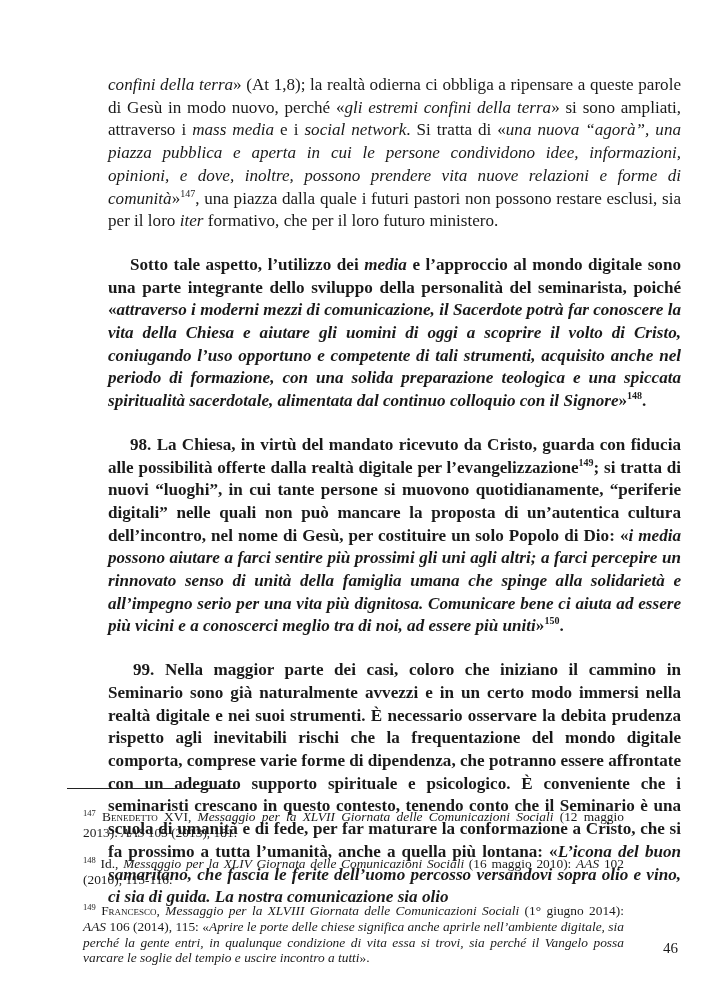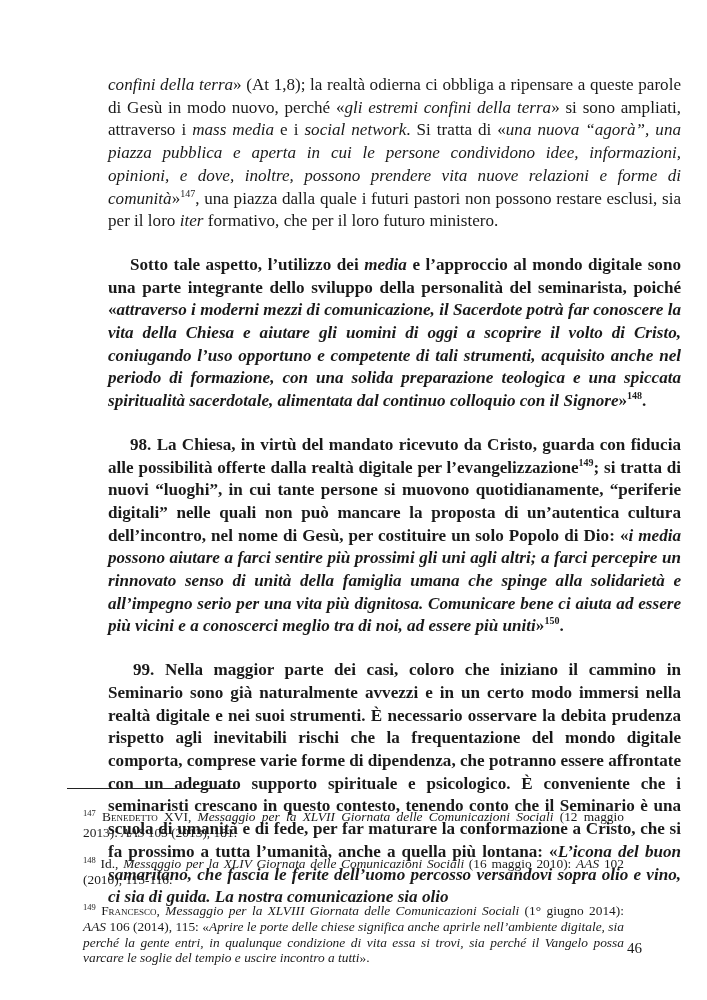--- a/index.html
+++ b/index.html
@@ -25,21 +25,21 @@
     border-top: 1px solid #222;
   }
   .footnotes {
     position: absolute; left: 67px; top: 793px; width: 573px;
     font-size: 13.4px; line-height: 15.6px; text-align: justify;
   }
   .footnotes p { margin: 16px; }
   .footnotes sup { font-size: 8.5px; vertical-align: 5px; }
   .sc { font-variant: small-caps; }
   .pagenum {
-    position: absolute; left: 627px; top: 940px; font-size: 15px;
+    position: absolute; left: 663px; top: 940px; font-size: 15px;
   }
 </style>
 </head>
 <body>
 
 <div class="page">
   <p class="para"><i>confini della terra</i><span>» (At 1,8); la realtà odierna ci obbliga a ripensare a queste parole di Gesù in modo nuovo, perché «</span><i>gli estremi confini della terra</i><span>» si sono ampliati, attraverso i </span><i>mass media</i><span> e i </span><i>social network</i><span>. Si tratta di «</span><i>una nuova “agorà”, una piazza pubblica e aperta in cui le persone condividono idee, informazioni, opinioni, e dove, inoltre, possono prendere vita nuove relazioni e forme di comunità</i><span>»</span><sup>147</sup><span>, una piazza dalla quale i futuri pastori non possono restare esclusi, sia per il loro </span><i>iter</i><span> formativo, che per il loro futuro ministero.</span></p>
   <p class="para gap indent"><span>Sotto tale aspetto, l’utilizzo dei </span><i>media</i><span> e l’approccio al mondo digitale sono una parte integrante dello sviluppo della personalità del seminarista, poiché «</span><i>attraverso i moderni mezzi di comunicazione, il Sacerdote potrà far conoscere la vita della Chiesa e aiutare gli uomini di oggi a scoprire il volto di Cristo, coniugando l’uso opportuno e competente di tali strumenti, acquisito anche nel periodo di formazione, con una solida preparazione teologica e una spiccata spiritualità sacerdotale, alimentata dal continuo colloquio con il Signore</i><span>»</span><sup>148</sup><span>.</span></p>
   <p class="para gap indent"><span>98. La Chiesa, in virtù del mandato ricevuto da Cristo, guarda con fiducia alle possibilità offerte dalla realtà digitale per l’evangelizzazione</span><sup>149</sup><span>; si tratta di nuovi “luoghi”, in cui tante persone si muovono quotidianamente, “periferie digitali” nelle quali non può mancare la proposta di un’autentica cultura dell’incontro, nel nome di Gesù, per costituire un solo Popolo di Dio: «</span><i>i media possono aiutare a farci sentire più prossimi gli uni agli altri; a farci percepire un rinnovato senso di unità della famiglia umana che spinge alla solidarietà e all’impegno serio per una vita più dignitosa. Comunicare bene ci aiuta ad essere più vicini e a conoscerci meglio tra di noi, ad essere più uniti</i><span>»</span><sup>150</sup><span>.</span></p>
   <p class="para gap indent2"><span>99. Nella maggior parte dei casi, coloro che iniziano il cammino in Seminario sono già naturalmente avvezzi e in un certo modo immersi nella realtà digitale e nei suoi strumenti. È necessario osservare la debita prudenza rispetto agli inevitabili rischi che la frequentazione del mondo digitale comporta, comprese varie forme di dipendenza, che potranno essere affrontate con un adeguato supporto spirituale e psicologico. È conveniente che i seminaristi crescano in questo contesto, tenendo conto che il Seminario è una scuola di umanità e di fede, per far maturare la conformazione a Cristo, che si fa prossimo a tutta l’umanità, anche a quella più lontana: «</span><i>L’icona del buon samaritano, che fascia le ferite dell’uomo percosso versandovi sopra olio e vino, ci sia di guida. La nostra comunicazione sia olio</i></p>

